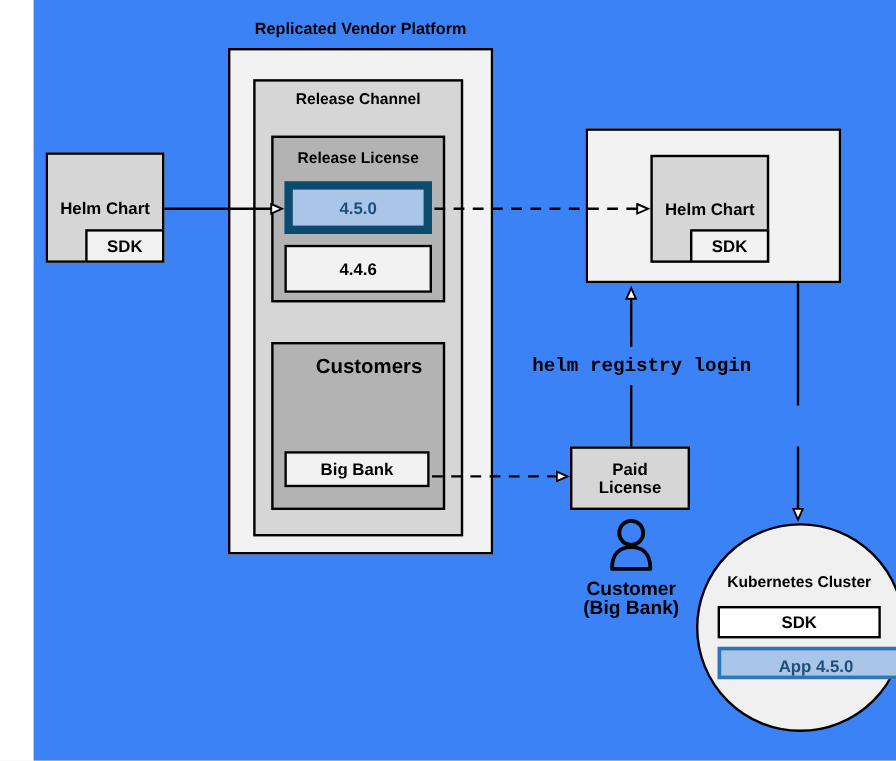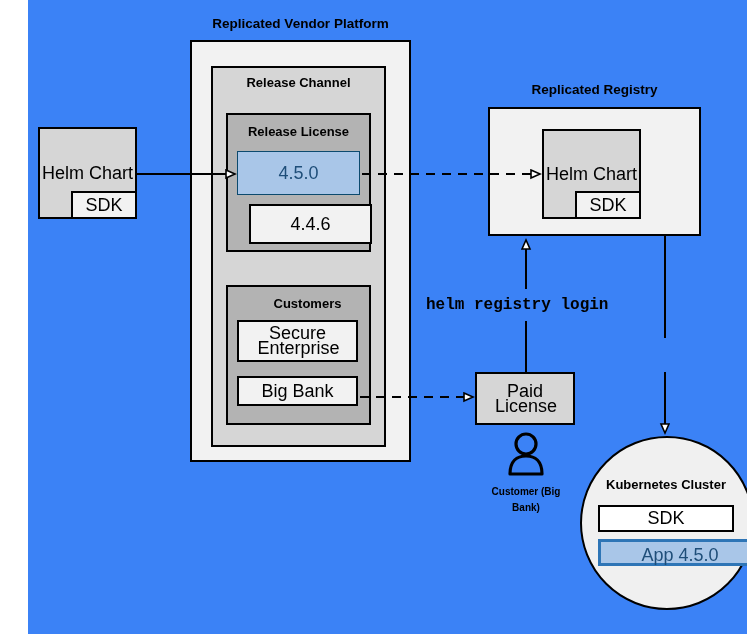--- a/index.html
+++ b/index.html
@@ -7,28 +7,28 @@
     position:relative;width:747px;height:634px;background:#3b82f6;
     font-family:"Liberation Sans", sans-serif;overflow:hidden;margin-left:28px;
   }
   .box{position:absolute;box-sizing:border-box;border:2px solid #000;}
   .fill-light{background:#f2f2f2;}
   .fill-mid{background:#d6d6d6;}
   .fill-dark{background:#b3b3b3;}
   .fill-white{background:#ffffff;}
   .fill-blue{background:#a9c6e8;}
   .center{display:flex;align-items:center;justify-content:center;text-align:center;}
-  .lbl{font-weight:normal;font-size:18px;color:#000;line-height:15px;}
+  .lbl{font-weight:bold;font-size:14px;color:#000;line-height:15px;}
   .title{position:absolute;text-align:center;font-weight:bold;font-size:13.5px;color:#000;}
   .blue-text{color:#1f4e79;}
   .mono{
-    position:absolute;text-align:left;font-family:"Liberation Mono","DejaVu Sans Mono",monospace;
+    position:absolute;text-align:right;font-family:"Liberation Mono","DejaVu Sans Mono",monospace;
     font-weight:bold;font-size:16px;color:#000;white-space:nowrap;
   }
-  .b450{border:1px solid #0c4a6e;}
+  .b450{border:7px solid #0c4a6e;}
   .bapp{border:3px solid #2e75b6;}
   .circle{border-radius:50%;}
   svg.overlay{position:absolute;left:0;top:0;z-index:30;pointer-events:none;}
   .z20{z-index:20;}
   .z15{z-index:15;}
 </style>
 </head>
 <body>
 
 <div id="canvas">
@@ -40,58 +40,54 @@
   <div class="box fill-mid" style="left:183px;top:66px;width:175px;height:381px;"></div>
   <div class="title" style="left:183px;top:75px;width:175px;font-size:13px;">Release Channel</div>
 
   <div class="box fill-dark" style="left:198px;top:113px;width:145px;height:139px;"></div>
   <div class="title" style="left:198px;top:124px;width:145px;font-size:13px;">Release License</div>
 
   <div class="box fill-blue b450 center z15" style="left:209px;top:151px;width:123px;height:44px;">
     <span class="lbl blue-text">4.5.0</span>
   </div>
 
-  <div class="box fill-light center z15" style="left:221px;top:204px;width:123px;height:40px;">
+  <div class="box fill-light center z15" style="left:209px;top:204px;width:123px;height:40px;">
     <span class="lbl">4.4.6</span>
   </div>
 
   <div class="box fill-dark" style="left:198px;top:285px;width:145px;height:140px;"></div>
-  <div class="title" style="left:198px;top:296px;width:163px;font-size:13px;">Customers</div>
+  <div class="title" style="left:198px;top:296px;width:163px;font-size:17px;">Customers</div>
 
-  <div class="box fill-light center z15" style="left:209px;top:320px;width:121px;height:42px;">
-    <span class="lbl" style="max-width:80px;">Secure Enterprise</span>
-  </div>
 
   <div class="box fill-light center z15" style="left:209px;top:376px;width:121px;height:30px;">
     <span class="lbl">Big Bank</span>
   </div>
 
   <div class="box fill-mid center" style="left:10px;top:127px;width:99px;height:92px;">
     <span class="lbl">Helm Chart</span>
   </div>
   <div class="box fill-light center z20" style="left:43px;top:191px;width:66px;height:28px;">
     <span class="lbl">SDK</span>
   </div>
 
-  <div class="title" style="left:460px;top:82px;width:213px;">Replicated Registry</div>
 
   <div class="box fill-light" style="left:460px;top:107px;width:213px;height:129px;"></div>
 
   <div class="box fill-mid center z15" style="left:514px;top:129px;width:99px;height:90px;">
     <span class="lbl">Helm Chart</span>
   </div>
   <div class="box fill-light center z20" style="left:547px;top:191px;width:66px;height:28px;">
     <span class="lbl">SDK</span>
   </div>
 
   <div class="box fill-mid center" style="left:447px;top:372px;width:100px;height:53px;">
     <span class="lbl" style="max-width:60px;text-align:center;">Paid License</span>
   </div>
 
-  <div class="title center" style="left:448px;top:484px;width:100px;font-size:10px;line-height:16px;">
+  <div class="title center" style="left:448px;top:484px;width:100px;font-size:16px;line-height:16px;">
     <span style="max-width:90px;">Customer (Big Bank)</span>
   </div>
 
   <div class="box fill-light circle" style="left:552px;top:436px;width:174px;height:174px;background:#f0f0f0;"></div>
   <div class="title" style="left:551px;top:477px;width:174px;font-size:13px;">Kubernetes Cluster</div>
 
   <div class="box fill-white center z15" style="left:570px;top:505px;width:136px;height:27px;">
     <span class="lbl">SDK</span>
   </div>
   <div class="box fill-blue bapp center z15" style="left:570px;top:539px;width:164px;height:27px;align-items:flex-end;">

